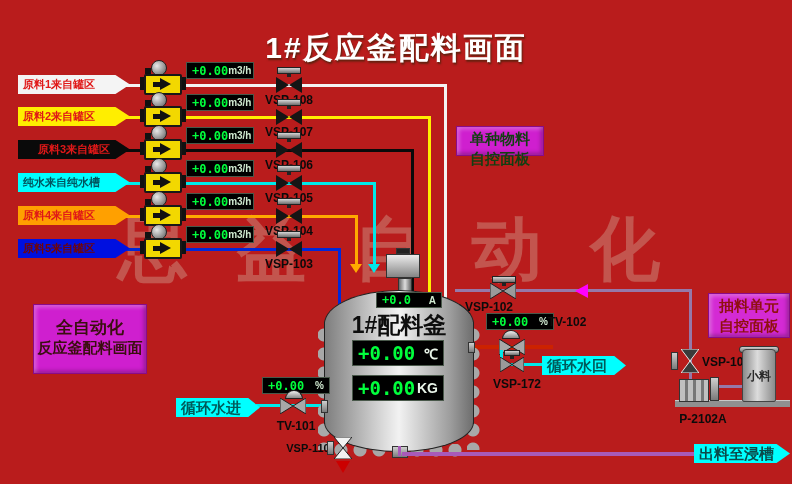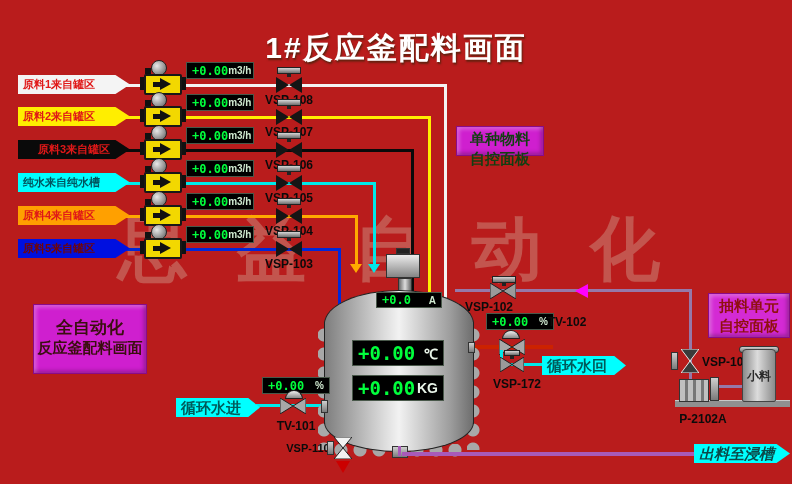--- a/index.html
+++ b/index.html
@@ -228,37 +228,38 @@
     <div class="scallop-v" style="left:147px;top:78px"></div>
     <div class="scallop-h" style="left:12px;top:196px"></div>
     <div class="dome metal" style="left:4px;top:42px;width:150px;height:34px"></div>
     <div class="abs metal" style="left:4px;top:74px;width:150px;height:102px;border-left:1px solid #222;border-right:1px solid #222;box-sizing:border-box"></div>
     <div class="abs metal" style="left:4px;top:174px;width:150px;height:30px;border:1px solid #222;border-top:none;border-radius:0 0 50% 50% / 0 0 100% 100%;box-sizing:border-box"></div>
     <div class="gray-fit" style="left:72px;top:198px;width:16px;height:12px"></div>
     <div class="lcd" style="left:56px;top:44px;width:66px;height:16px">
           <span class="val">+0.0</span>
           <span class="unit">A</span>
         </div>
+    <div class="abs" style="left:0;top:62px;width:158px;text-align:center;font-weight:bold;font-size:23px;color:#0d0d0d">1#配料釜</div>
     <div class="lcd big" style="left:32px;top:92px;width:92px;height:26px">
           <span class="val">+0.00</span>
           <span class="unit">℃</span>
         </div>
     <div class="lcd big" style="left:32px;top:127px;width:92px;height:26px">
           <span class="val">+0.00</span>
           <span class="unit">KG</span>
         </div>
   </div>
 
   <div class="gray-fit" style="left:321px;top:400px;width:7px;height:13px"></div>
   <div class="gray-fit" style="left:468px;top:342px;width:7px;height:11px"></div>
 
   <div class="hline" style="left: 402px; top: 452px; width: 295px; height: 4px; background-color: rgb(168, 90, 184);"></div>
   <div class="vline" style="left: 398px; top: 446px; height: 10px; background-color: rgb(168, 90, 184);"></div>
   <div class="bannerR" style="left: 694px; top: 444px; width: 96px; background-color: rgb(0, 255, 255);">
-        <span style="color: rgb(10, 74, 74); font-style: italic;">出料至浸槽</span>
+        <span style="color: rgb(10, 74, 74);">出料至浸槽</span>
       </div>
 
   <div class="vlabel" style="left:283px;top:442px;width:50px;font-size:11px">VSP-110</div>
   <div class="gray-fit" style="left:327px;top:441px;width:7px;height:14px"></div>
   <svg class="bowtie" style="left:334px;top:437px" width="18" height="22" viewBox="0 0 18 22">
         <path d="M0,0 L18,0 L9,11 Z M0,22 L18,22 L9,11 Z" fill="#f2f2f2" stroke="#222" stroke-width="1"></path>
       </svg>
   <div class="tri-down" style="left:336px;top:461px;border-left-width:7px;border-right-width:7px;border-top:12px solid #cc0000"></div>
 
   <div class="lcd" style="left:262px;top:377px;width:68px;height:17px">

